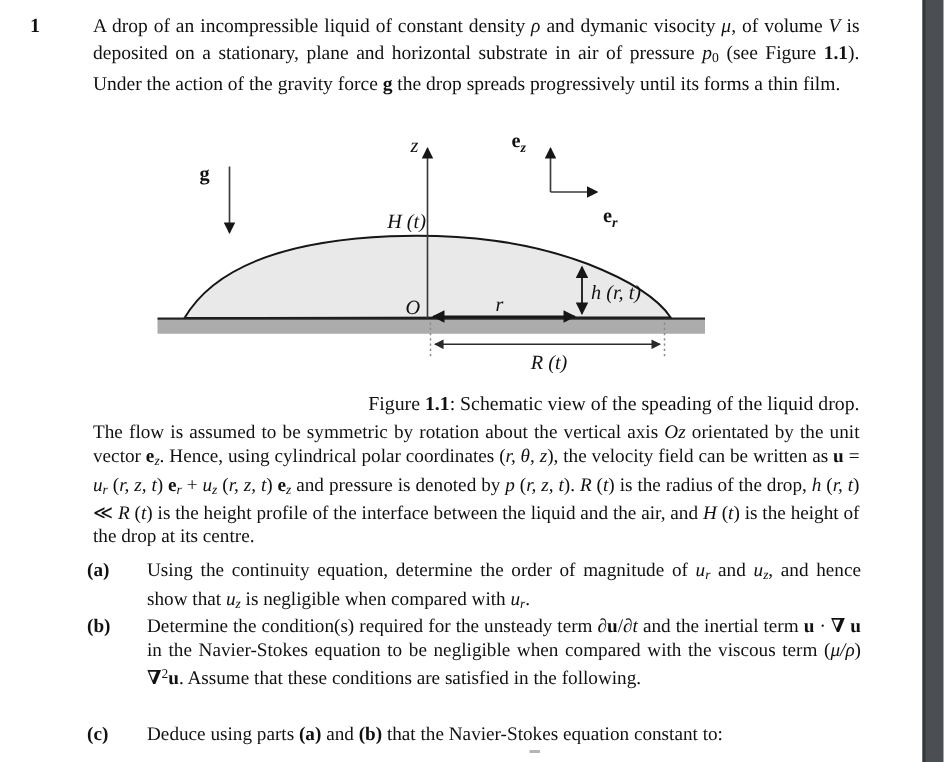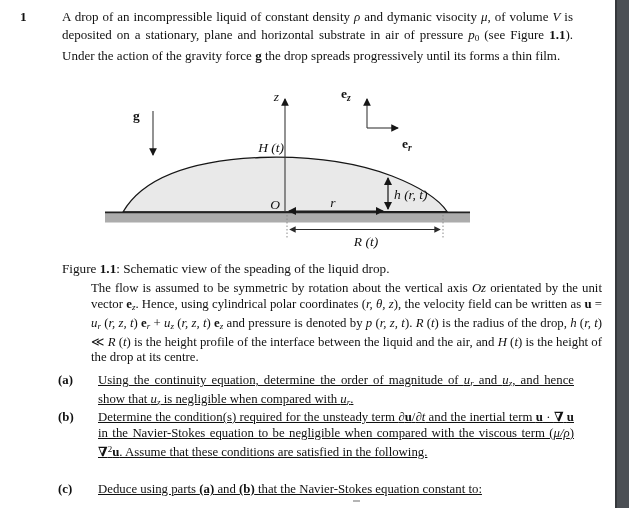--- a/index.html
+++ b/index.html
@@ -10,26 +10,26 @@
   .abs{position:absolute;}
   .just{text-align:justify;text-justify:inter-word;}
   .i{font-style:italic;}
   .b{font-weight:bold;}
   .sub{font-size:70%;vertical-align:-0.25em;}
   .sup{font-size:70%;vertical-align:0.45em;}
   .i.sub{font-style:italic;font-size:70%;vertical-align:-0.25em;}
 
   #prob-num{left:20px;top:9px;font-weight:bold;font-size:13.4px;}
   #para-intro{left:62px;top:8px;width:511px;font-size:13px;line-height:17.6px;}
-  #fig-caption{left:62px;top:261px;width:511px;text-align:left;font-size:13.2px;}
-  #para-flow{left:62px;top:281px;width:511px;font-size:12.8px;line-height:15.7px;margin-left:29px;}
+  #fig-caption{left:62px;top:261px;width:511px;text-align:right;font-size:13.2px;}
+  #para-flow{left:62px;top:281px;width:511px;font-size:12.8px;line-height:15.7px;}
 
   .part{position:absolute;left:58px;width:516px;display:flex;align-items:flex-start;}
   .part-label{width:40px;flex:0 0 40px;font-weight:bold;font-size:12.8px;line-height:15.9px;}
-  .part-body{width:476px;flex:1 1 auto;font-size:12.8px;line-height:15.9px;text-decoration:underline;}
+  .part-body{width:476px;flex:1 1 auto;font-size:12.8px;line-height:15.9px;}
   #part-a{top:373px;}
   #part-b{top:410px;}
   #part-c{top:482px;}
 
   #viewer-edge{right:0;top:0;width:14px;height:508px;background:#4b4f54;border-left:2px solid #35383c;box-sizing:border-box;}
   #cutoff-dash{left:353px;top:500px;width:7px;height:2px;background:#b5b5b5;}
 
   #fig-svg{left:95px;top:86px;}
   .figlab{font-family:"Liberation Serif","DejaVu Serif",serif;font-size:13.5px;fill:#111;}
   .figlab.it{font-style:italic;}

